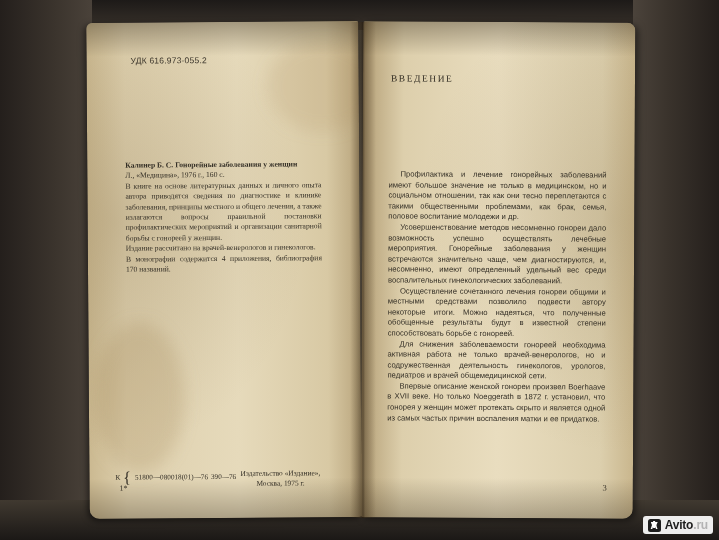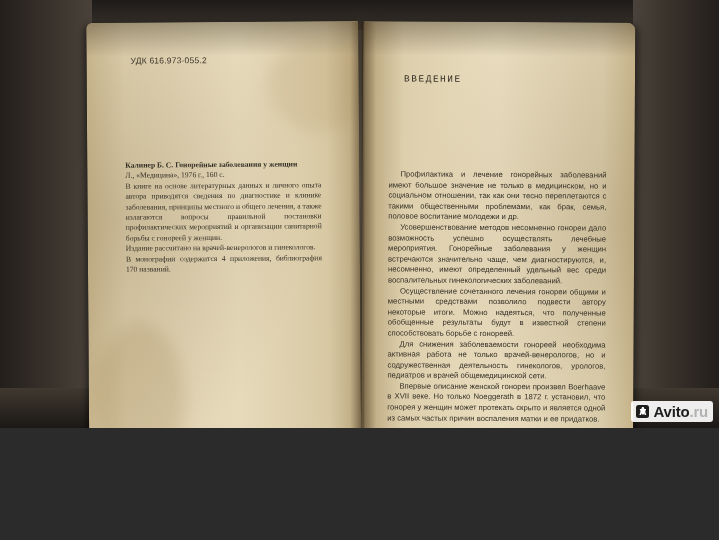--- a/index.html
+++ b/index.html
@@ -8,21 +8,21 @@
     width: 719px;
     height: 540px;
     overflow: hidden;
     background: #2b2b2b;
     font-family: "Liberation Sans", sans-serif;
   }
 
   #scene {
     position: relative;
     width: 719px;
-    height: 428px;
+    height: 540px;
     background: radial-gradient(ellipse at 50% 45%, #6d6a63 0%, #4a4843 45%, #2e2d2a 100%);
     overflow: hidden;
     padding-left: 36px;
   }
 
   
   .table-left {
     position: absolute; left: 0; top: 0; width: 92px; height: 540px;
     background: linear-gradient(90deg, #241f1c 0%, #3b342d 60%, #4a423a 100%);
   }
@@ -153,24 +153,24 @@
   .code-block .brace {
     font-size: 16px;
     line-height: 16px;
     margin-right: 1px;
   }
   .code-lines { display: flex; flex-direction: row; }
   .code-lines span { white-space: nowrap; }
 
   .intro-title {
     position: absolute;
-    left: 41px; top: 52px;
+    left: 28px; top: 52px;
     font-size: 9.4px;
     letter-spacing: 1.6px;
-    font-family: Liberation Mono, monospace;
+    font-family: Liberation Serif, serif;
     color: #2f2a21;
   }
 
   .intro-body {
     position: absolute;
     left: 26px; top: 148px;
     width: 218px;
     font-size: 7.7px;
     line-height: 10.6px;
     text-align: justify;
@@ -199,21 +199,21 @@
     right: 6px; bottom: 6px;
     display: flex;
     align-items: center;
     gap: 4px;
     padding: 2px 5px;
     background: rgba(255,255,255,0.92);
     border-radius: 3px;
     font-family: "Liberation Sans", sans-serif;
   }
   .watermark .wm-text {
-    font-size: 15px;
+    font-size: 12px;
     font-weight: bold;
     color: #1d1d1d;
     letter-spacing: -0.2px;
     text-align: center;
   }
   .watermark .wm-dot { color: #b3b3b3; font-weight: bold; }
   .wm-logo {
     width: 13px; height: 13px;
     background: #1d1d1d;
     border-radius: 2.5px;

